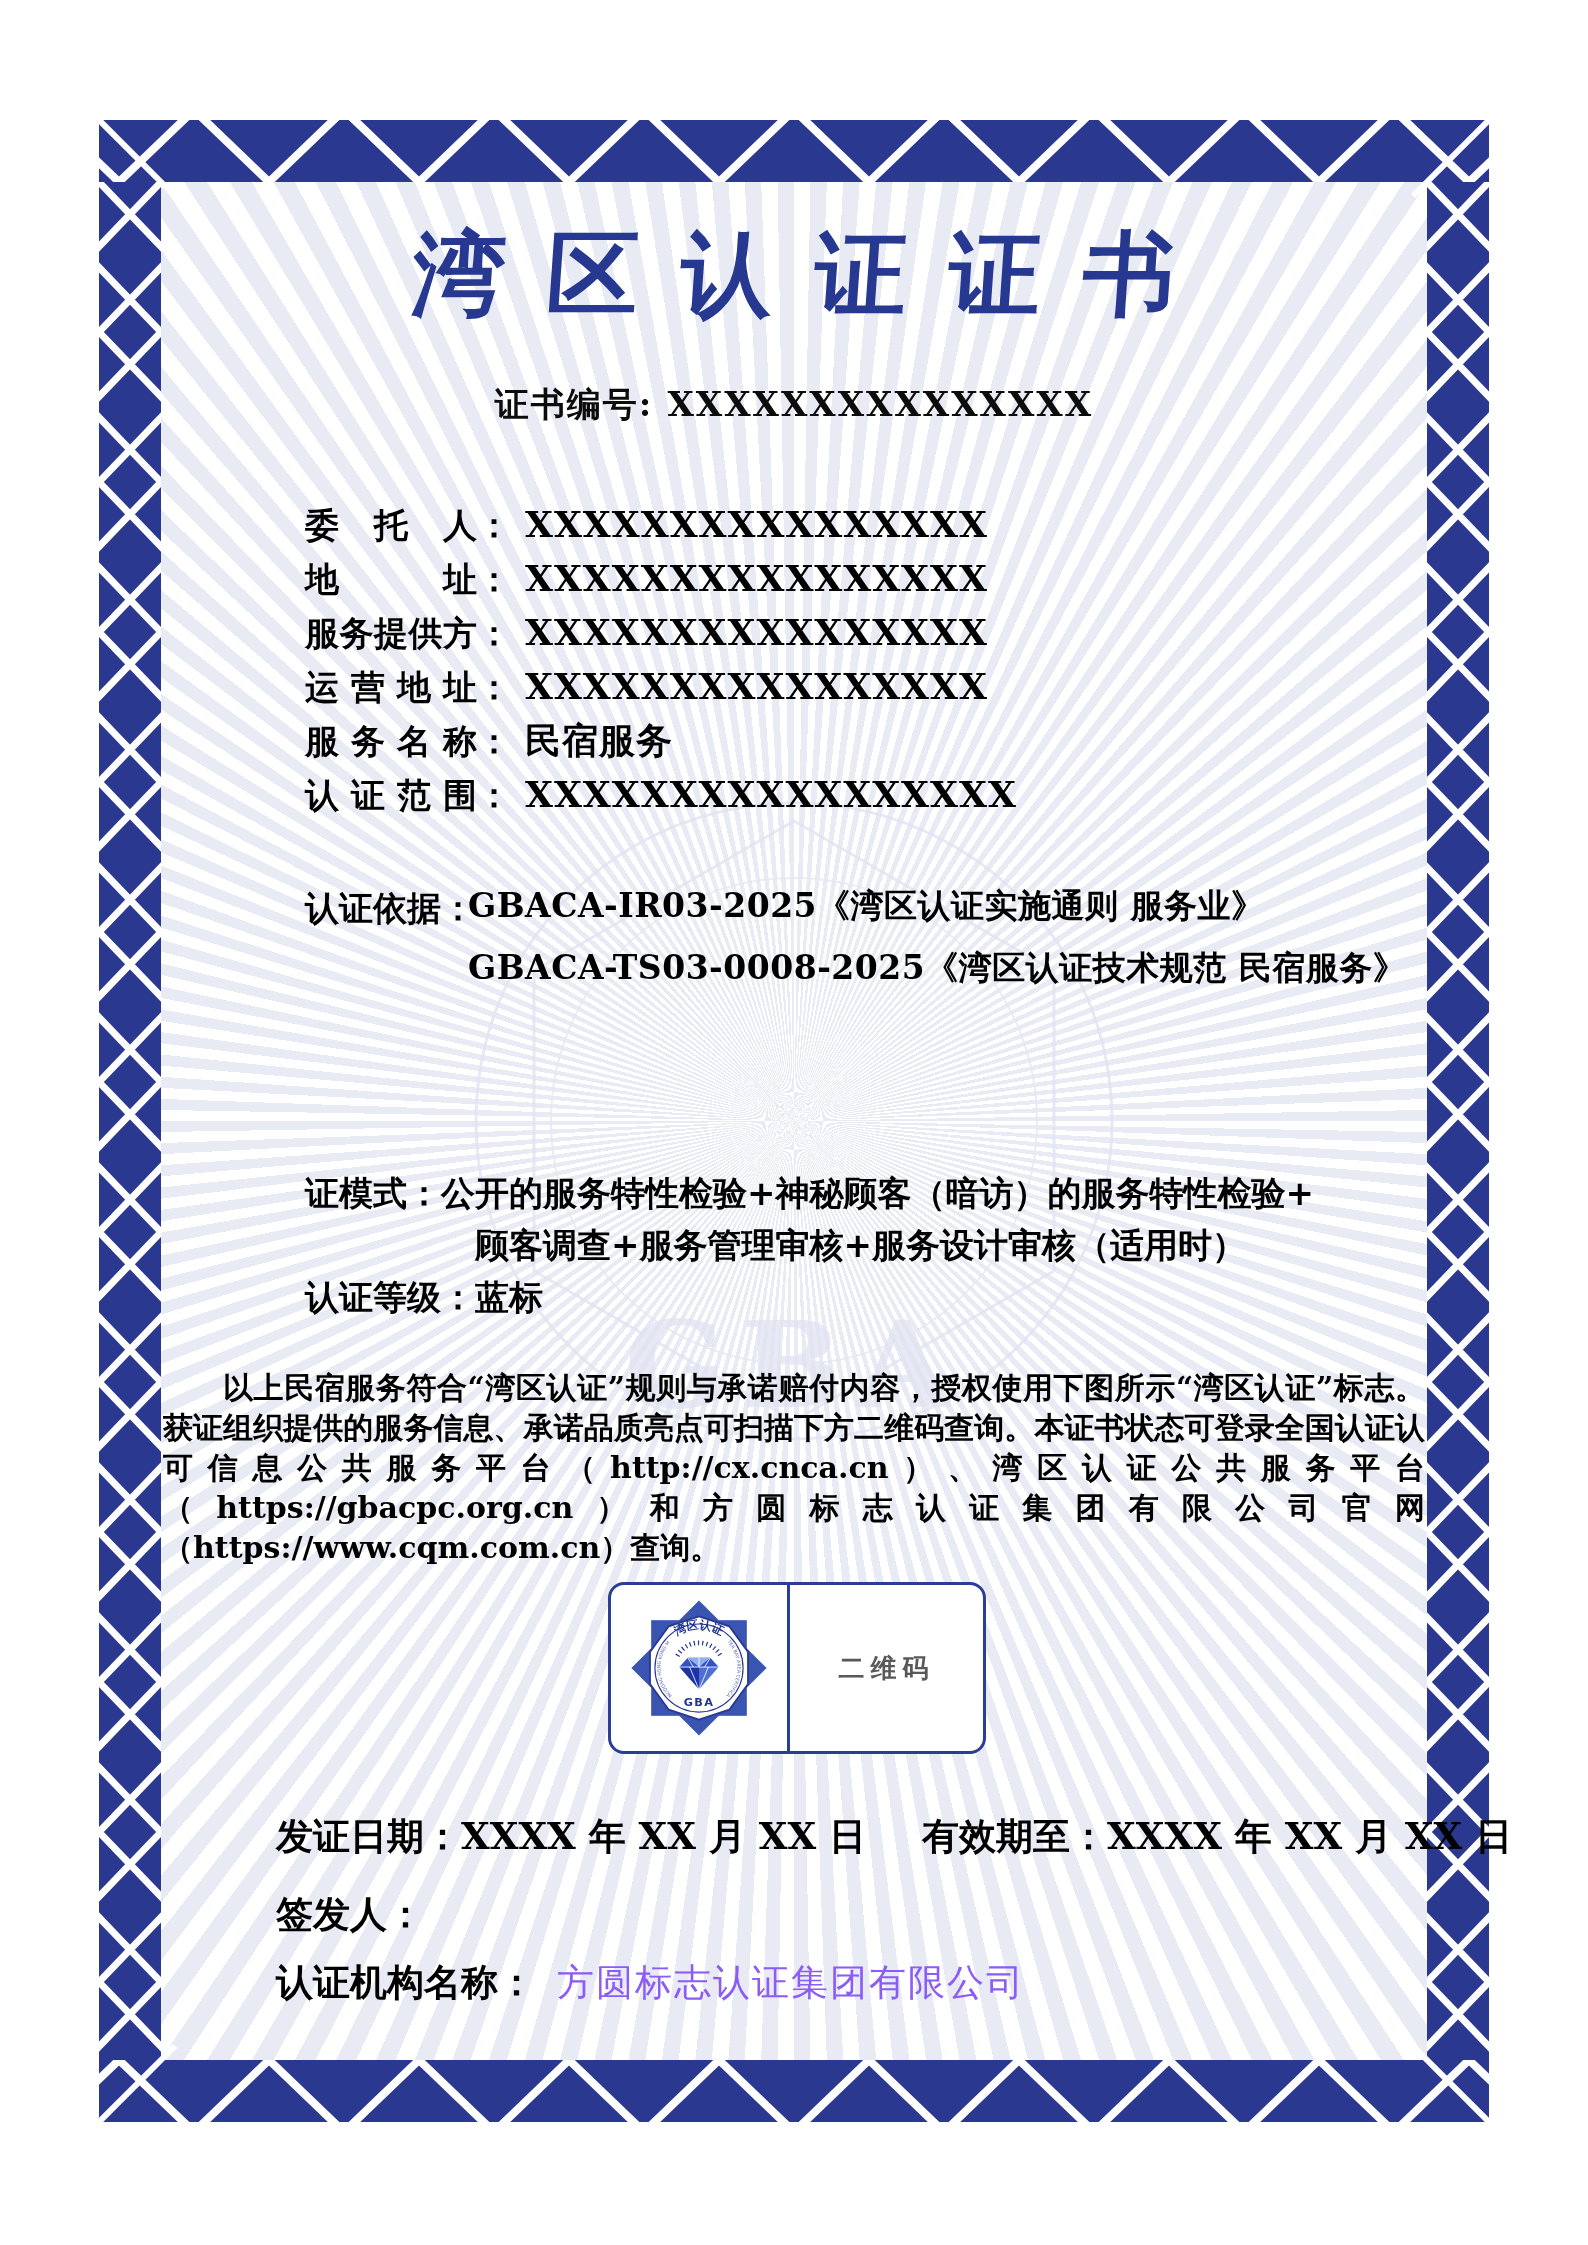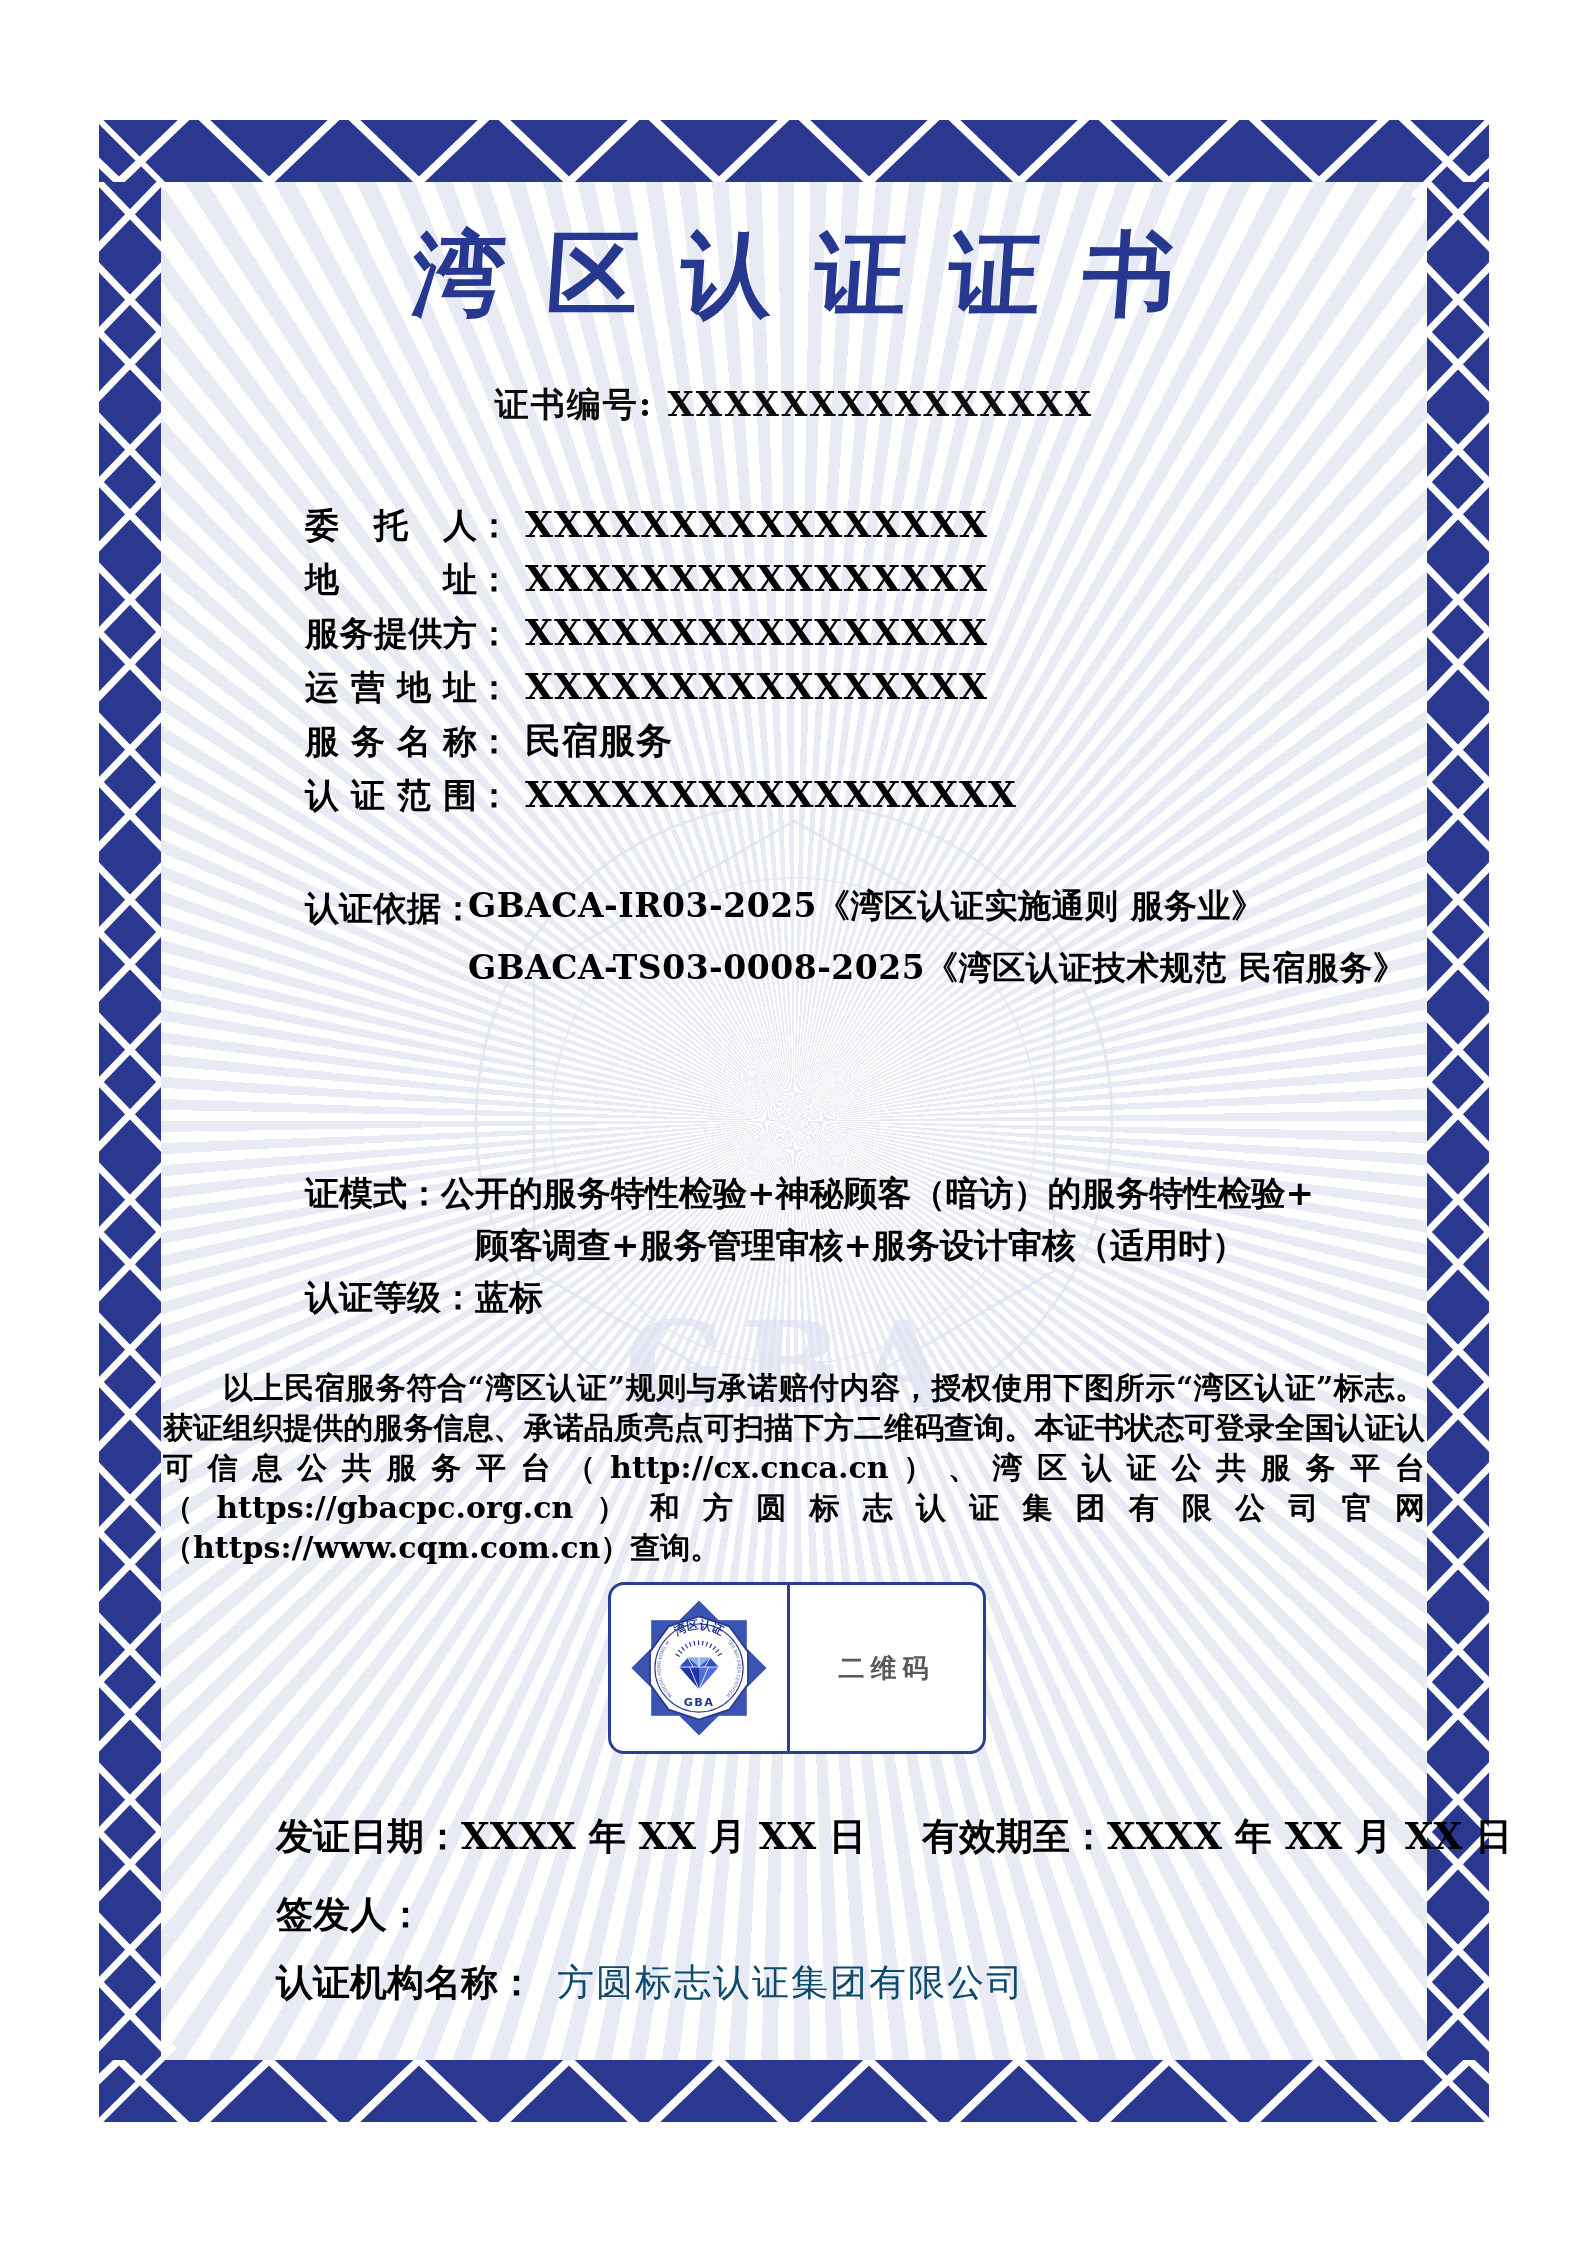--- a/index.html
+++ b/index.html
@@ -53,21 +53,21 @@
 
   .dates{position:absolute;left:276px;top:1812px;display:flex;align-items:baseline;
          font-size:37px;white-space:nowrap;}
   .dlabel{font-weight:700;}
   .dvalue{font-family:"DejaVu Serif","Liberation Serif",serif;font-weight:700;}
   .dgap{display:inline-block;width:56px;}
   .signer{position:absolute;left:276px;top:1890px;font-size:37px;font-weight:700;}
   .orgrow{position:absolute;left:276px;top:1958px;display:flex;align-items:baseline;
           font-size:37px;white-space:nowrap;gap:16px;}
   .orgvalue{font-family:"DejaVu Serif","Liberation Serif",serif;font-weight:400;
-            color:#0c4a6e;margin-left:6px;letter-spacing:2px;}
+            color:#8b5cf6;margin-left:6px;letter-spacing:2px;}
 </style>
 </head>
 <body>
 
 <div class="page">
 
   <div class="rays"></div>
 
   <svg class="wm-svg" width="1266" height="1878" viewBox="0 0 1266 1878">
     <g opacity="0.75">

